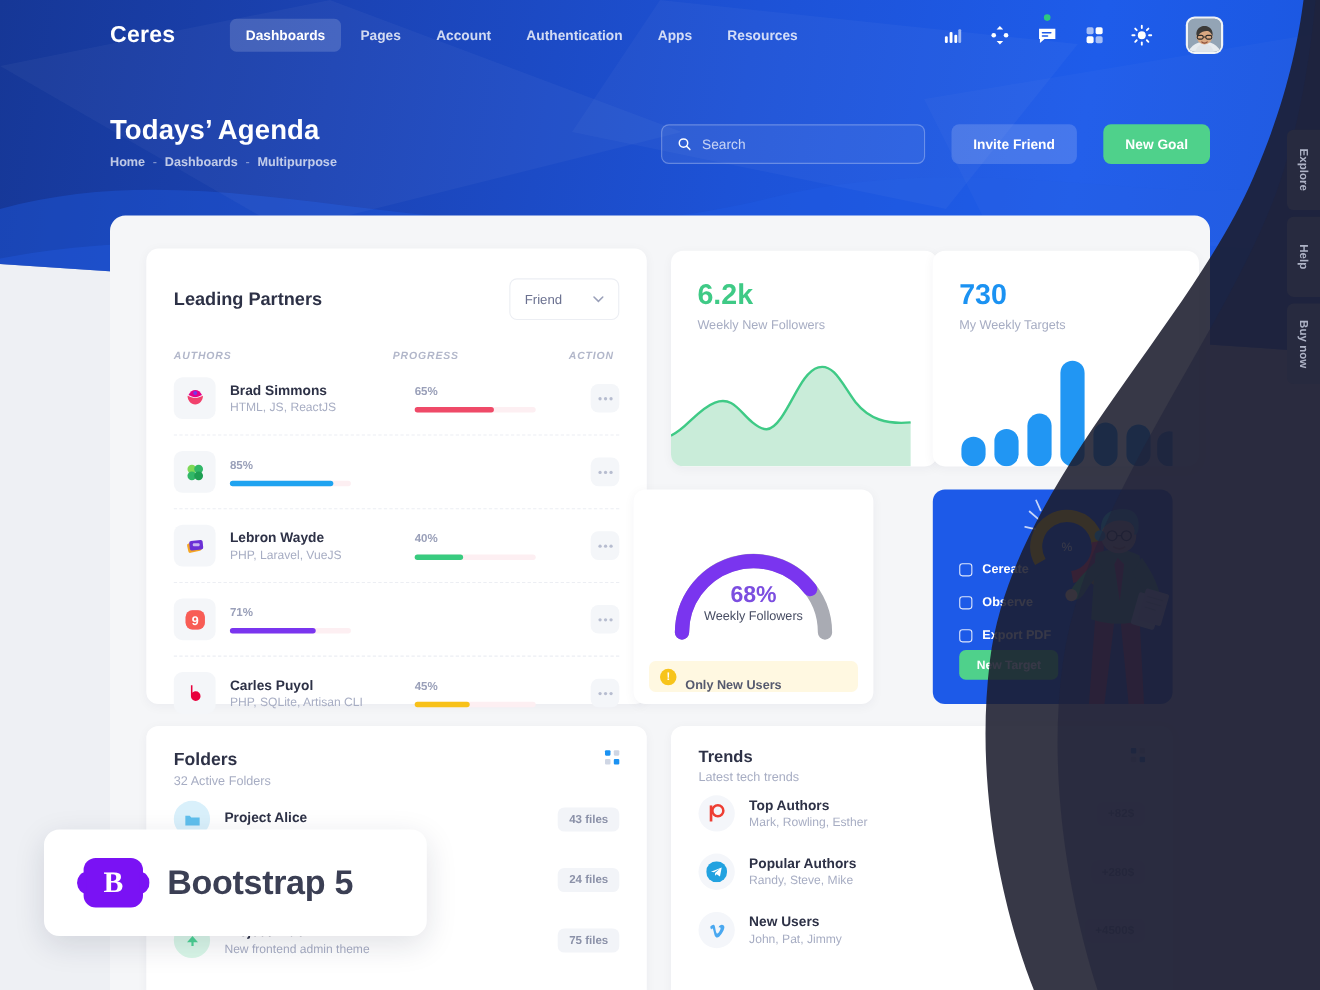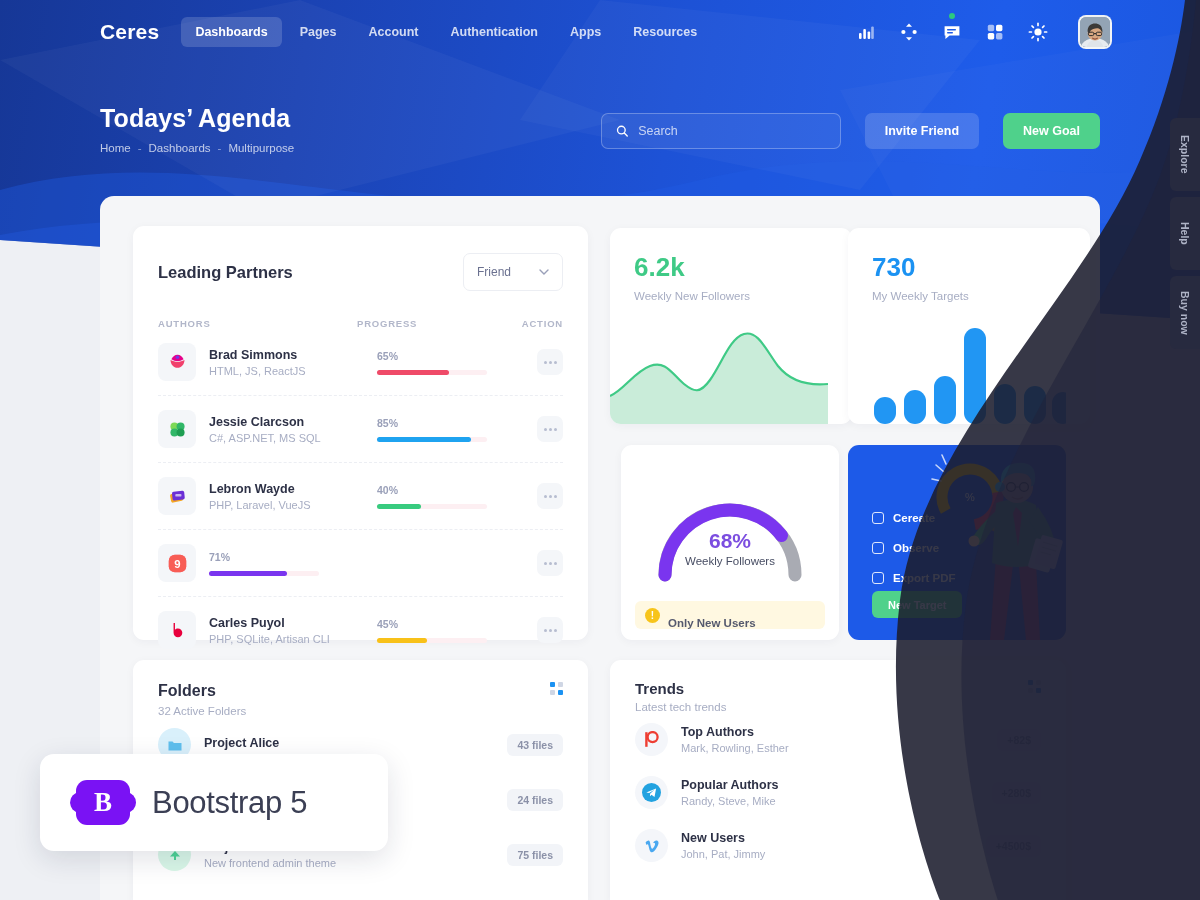--- a/index.html
+++ b/index.html
@@ -20,21 +20,21 @@
     position: absolute; left: 0; top: 0; width: 1200px; height: 320px;
     background: linear-gradient(100deg, #163796 0%, #1b43b4 25%, #1d52d6 55%, #1e5cea 80%, #1b57e0 100%);
   }
 
   
   .topnav {
     position: absolute; left: 0; top: 0; width: 1200px; height: 63px;
     display: flex; align-items: center; padding: 0 88px 0 100px;
     z-index: 30;
   }
-  .brand { color:#fff; font-size: 21px; font-weight: 700; letter-spacing: .2px; margin-right: 22px; }
+  .brand { color:#fff; font-size: 21px; font-weight: 700; letter-spacing: .2px; margin-right: 50px; }
   .navlinks { display:flex; align-items:center; gap: 4px; }
   .navlink {
     color: rgba(255,255,255,.80); font-size: 12.5px; font-weight: 600;
     padding: 8px 14px; border-radius: 6px; white-space: nowrap; cursor: pointer;
   }
   .navlink.active { background: rgba(255,255,255,.16); color: #fff; }
   .nav-right { margin-left:auto; display:flex; align-items:center; gap: 23px; position: relative; }
   .nav-icon { width: 20px; height: 20px; position: relative; cursor:pointer; }
   .nav-icon svg { display:block; }
   .dot-green {
@@ -48,21 +48,21 @@
     cursor:pointer;
   }
   .avatar .face { position:absolute; left:50%; top:54%; transform:translate(-50%,-50%); }
 
   
   .hero-content {
     position: absolute; left: 100px; top: 104px; z-index: 22;
   }
   .hero-title { color:#fff; font-size: 25px; font-weight: 700; letter-spacing:.1px; }
   .crumbs { margin-top: 9px; display:flex; align-items:center; gap:7px; }
-  .crumb { color: rgba(255,255,255,.72); font-size: 11.5px; font-weight:400; cursor:pointer;text-align:right; }
+  .crumb { color: rgba(255,255,255,.72); font-size: 11.5px; font-weight:700; cursor:pointer;text-align:right; }
   .crumb-sep { color: rgba(255,255,255,.5); font-size: 11.5px; }
 
   .hero-actions {
     position:absolute; right: 100px; top: 113px; display:flex; align-items:center; gap: 24px; z-index:22;
   }
   .search-box {
     width: 240px; height: 36px; border-radius: 7px;
     border: 1px solid rgba(255,255,255,.28); background: rgba(255,255,255,.06);
     display:flex; align-items:center; padding: 0 14px; gap: 10px; cursor:text;
   }
@@ -93,24 +93,24 @@
 
   .card-partners { position:absolute; left:133px; top:226px; width:455px; height: 414px; z-index:12; }
   .p-head { display:flex; align-items:center; justify-content:space-between; padding: 27px 25px 0 25px; }
   .p-title { font-size:16.5px; font-weight:700; color:#2d3146; }
   .status-select {
     width: 100px; height: 38px; border:1px solid #eceef3; border-radius:7px;
     display:flex; align-items:center; justify-content:space-between; padding: 0 13px;
     font-size:12px; color:#6b7190; cursor:pointer; background:#fff;
   }
   .p-table { padding: 0 25px; margin-top: 27px; }
-  .p-thead { display:flex; align-items:center; font-size:9.5px; font-weight:700; color:#b2b7ca; letter-spacing:.8px; }
+  .p-thead { display:flex; align-items:center; font-size:9.5px; font-weight:700; color:#b2b7ca; letter-spacing:.8px;font-style:italic; }
   .col-auth { flex: 1 1 auto; }
   .col-prog { width: 160px; }
-  .col-act  { width: 46px; text-align:right; }
+  .col-act  { width: 46px; }
   .p-row {
     display:flex; align-items:center; padding: 14px 0 14px 0;
     border-bottom: 1px dashed #eceef3;
   }
   .p-row:first-of-type { border-top: 1px dashed #eceef3; margin-top: 8px; }
   .p-row:last-child { border-bottom: 0; }
   .av {
     width: 38px; height:38px; border-radius:8px; background:#f4f6f9;
     display:flex; align-items:center; justify-content:center; margin-right: 13px; flex:none;
   }
@@ -125,21 +125,21 @@
   }
   .dots-btn i { width:3px; height:3px; border-radius:50%; background:#b7bdd0; display:block; }
 
   
   .card-stat { position:absolute; width:242px; height:196px; overflow:hidden; z-index:12; }
   .s-val { font-size:26px; font-weight:700; padding: 24px 0 0 24px; }
   .s-lbl { font-size:11.5px; color:#a7adc3; padding: 7px 0 0 24px; }
   .spark { position:absolute; left:0; bottom:0; width:218px; }
 
   
-  .card-gauge { position:absolute; left:621px; top:445px; width:218px; height:195px; z-index:12; }
+  .card-gauge { position:absolute; left:576px; top:445px; width:218px; height:195px; z-index:12; }
   .gauge-wrap { position:relative; width:218px; height:120px; margin-top: 28px; }
   .gauge-center { position:absolute; left:0; right:0; top:56px; text-align:center; }
   .g-pct { font-size:21px; font-weight:700; color:#7c4ee0; }
   .g-lbl { font-size:11.5px; color:#474d63; margin-top:2px; font-weight:500; }
   .alert {
     margin: 8px 14px 0 14px; height: 28px; border-radius:6px; background:#fff8e1;
     display:flex; align-items:center; gap:8px; padding: 0 10px;
   }
   .alert .ico {
     width:15px;height:15px;border-radius:50%;background:#f7c41b;color:#fff;
@@ -216,21 +216,21 @@
     width:54px;height:45px;border-radius:11px;background:#7a12f4;
     display:flex;align-items:center;justify-content:center;position:relative;
   }
   .bs-logo .b { color:#fff; font-size:27px; font-weight:700; font-family:"Liberation Serif", serif; line-height:1;}
   .bs-logo::before, .bs-logo::after {
     content:""; position:absolute; top:50%; width:9px; height:20px; transform:translateY(-50%);
     background:#7a12f4;
   }
   .bs-logo::before { left:-6px; border-radius:50% 0 0 50%/50% 0 0 50%; clip-path: ellipse(100% 50% at 100% 50%);}
   .bs-logo::after { right:-6px; clip-path: ellipse(100% 50% at 0% 50%);}
-  .bs-text { font-size:31px; font-weight:400; color:#3b3f54; letter-spacing:-.3px; }
+  .bs-text { font-size:31px; font-weight:700; color:#3b3f54; letter-spacing:-.3px; }
 </style>
 </head>
 <body>
 
 <div class="stage">
 
   <div class="hero-clip">
     <div class="hero-bg2"></div>
     <svg width="1200" height="320" style="position:absolute;left:0;top:0;">
       <path d="M0,190 C220,130 420,250 700,180 C900,130 1080,200 1200,160 L1200,320 L0,320 Z" fill="#1f5ce6" opacity=".38"></path>
@@ -393,24 +393,20 @@
 
       <div class="p-row">
         <div class="av">
           <svg width="21" height="21" viewBox="0 0 24 24">
               <circle cx="8.5" cy="8.5" r="4.6" fill="#7ed957"></circle>
               <circle cx="15.5" cy="8.5" r="4.6" fill="#31b768"></circle>
               <circle cx="8.5" cy="15.5" r="4.6" fill="#31b768"></circle>
               <circle cx="15.5" cy="15.5" r="4.6" fill="#1e9e52"></circle>
             </svg>
         </div>
-        <div class="col-auth">
-          <div class="p-name">Jessie Clarcson</div>
-          <div class="p-sub">C#, ASP.NET, MS SQL</div>
-        </div>
         <div class="col-prog">
           <div class="pct">85%</div>
           <div class="bar-track">
             <div class="bar-fill" style="width:93.5px;background:#1fa3f0"></div>
           </div>
         </div>
         <button class="dots-btn">
             <i></i>
             <i></i>
             <i></i>

